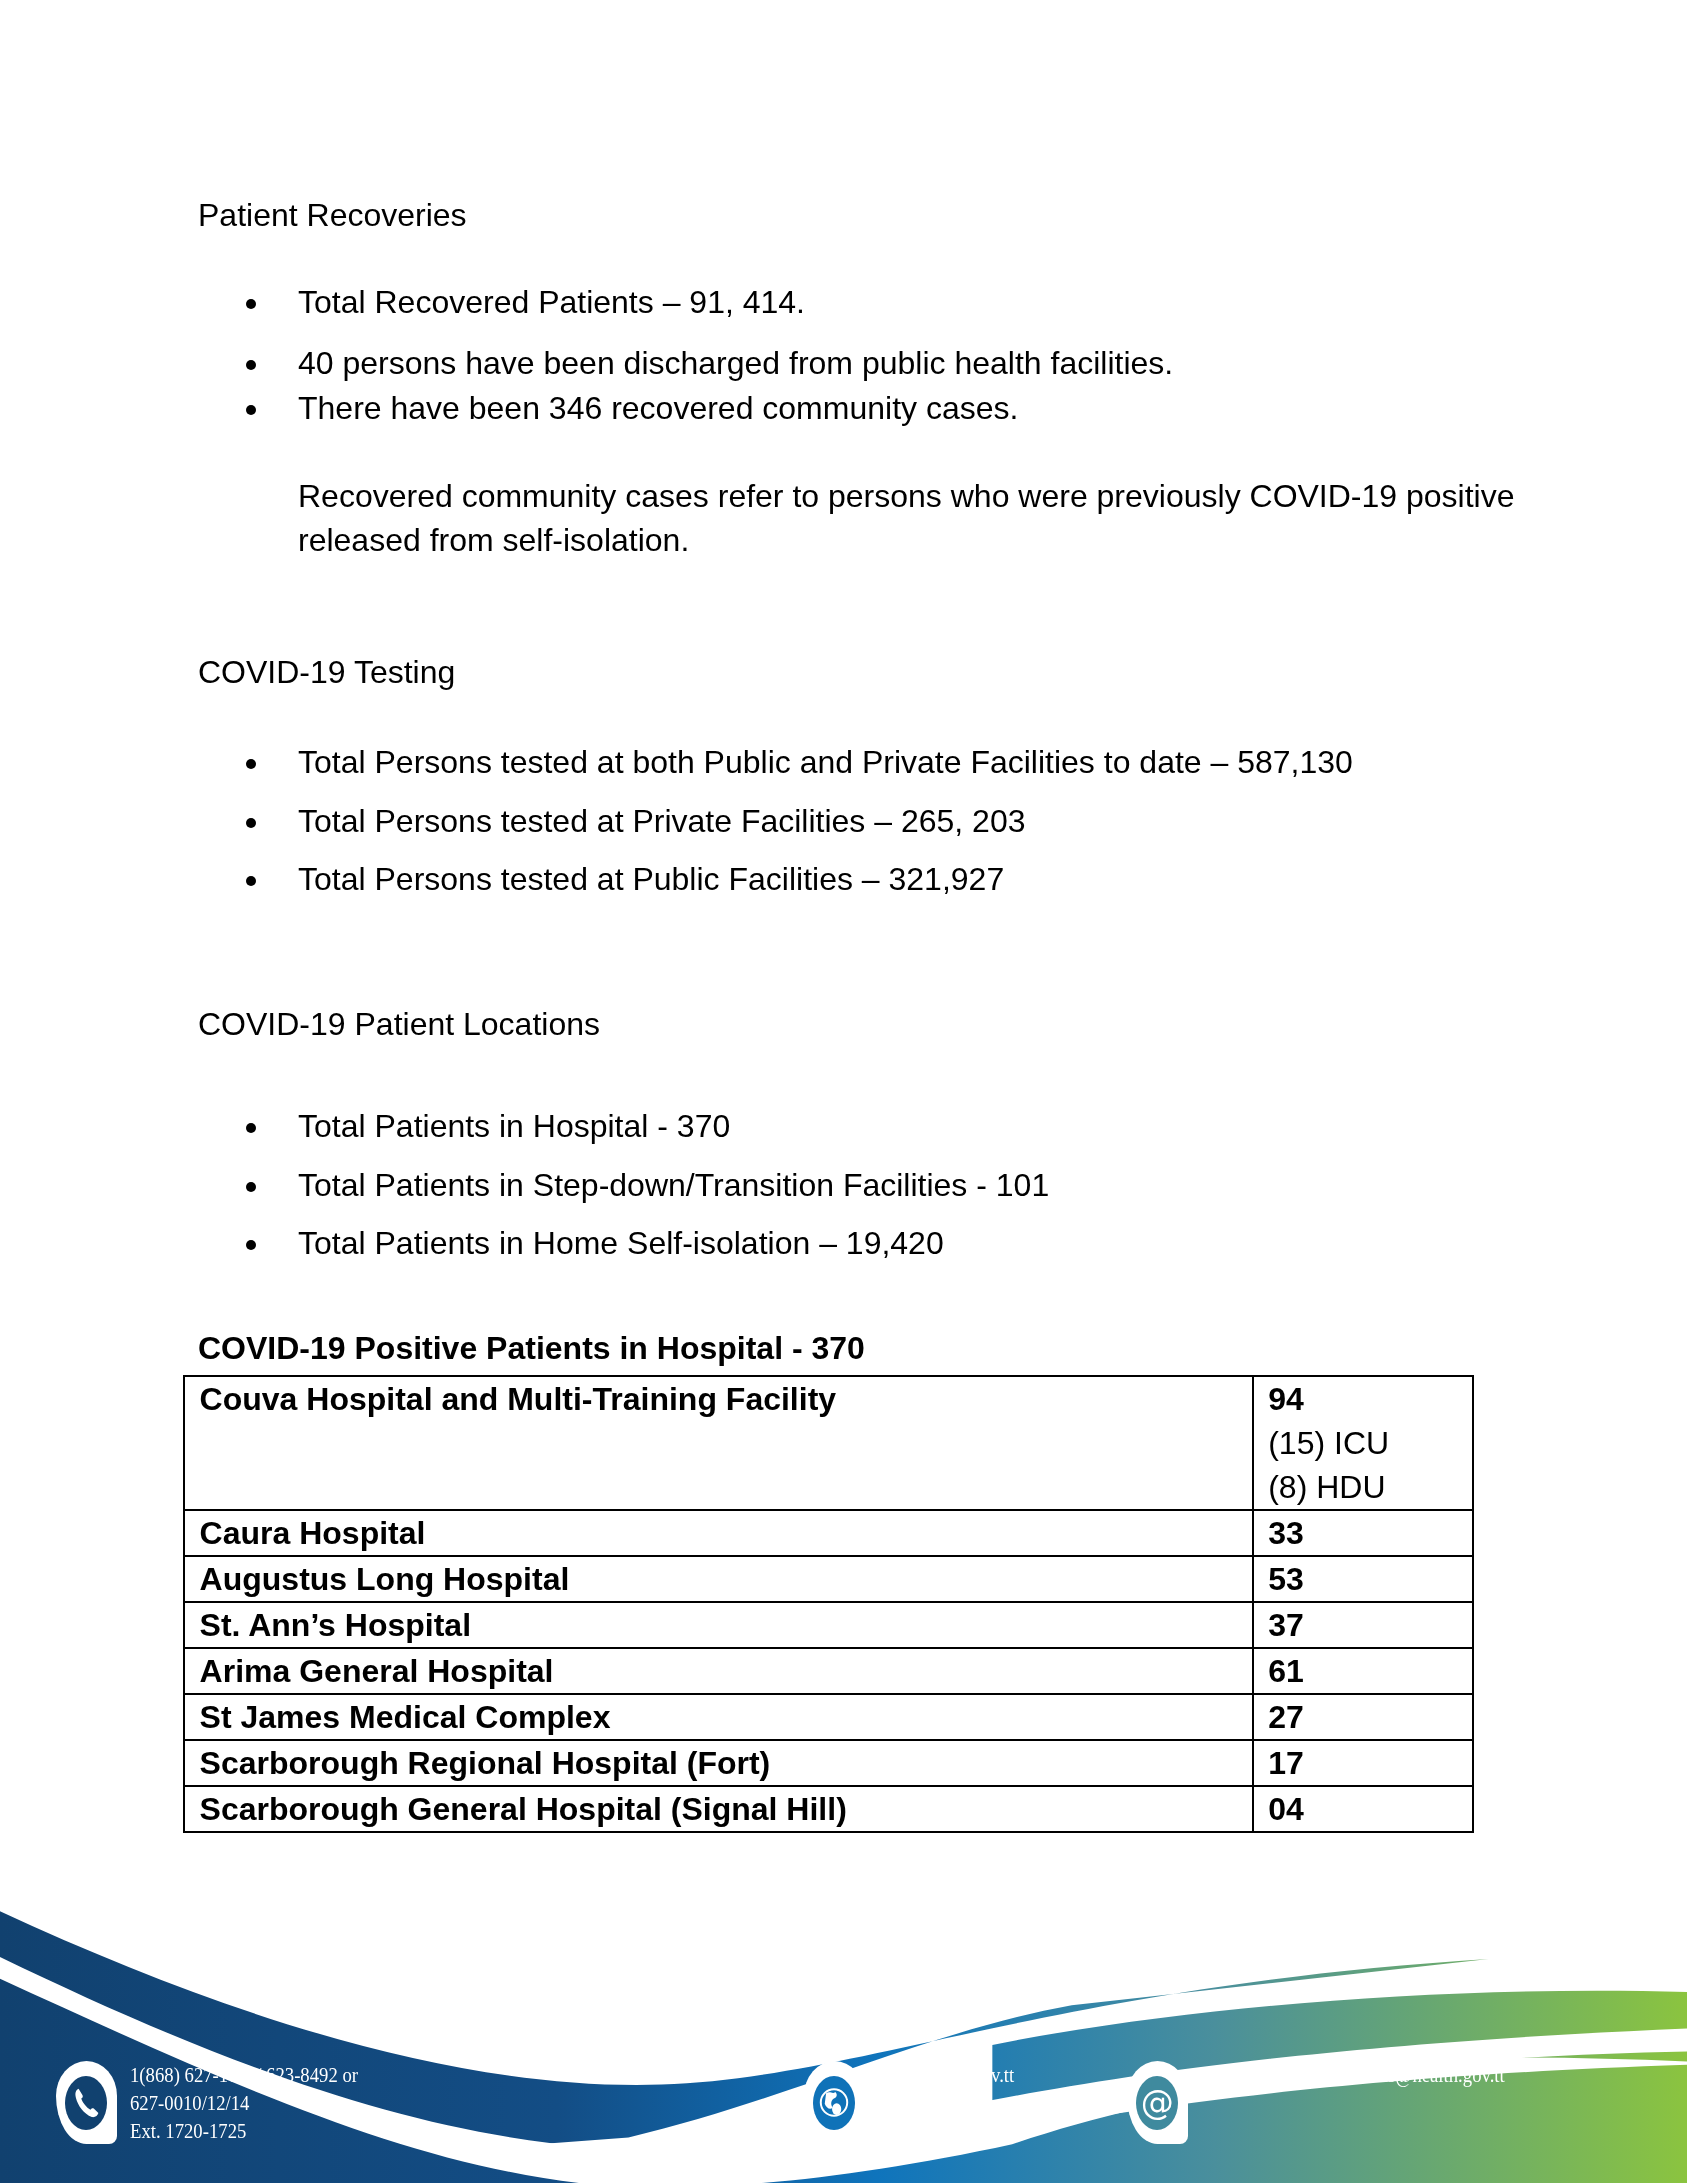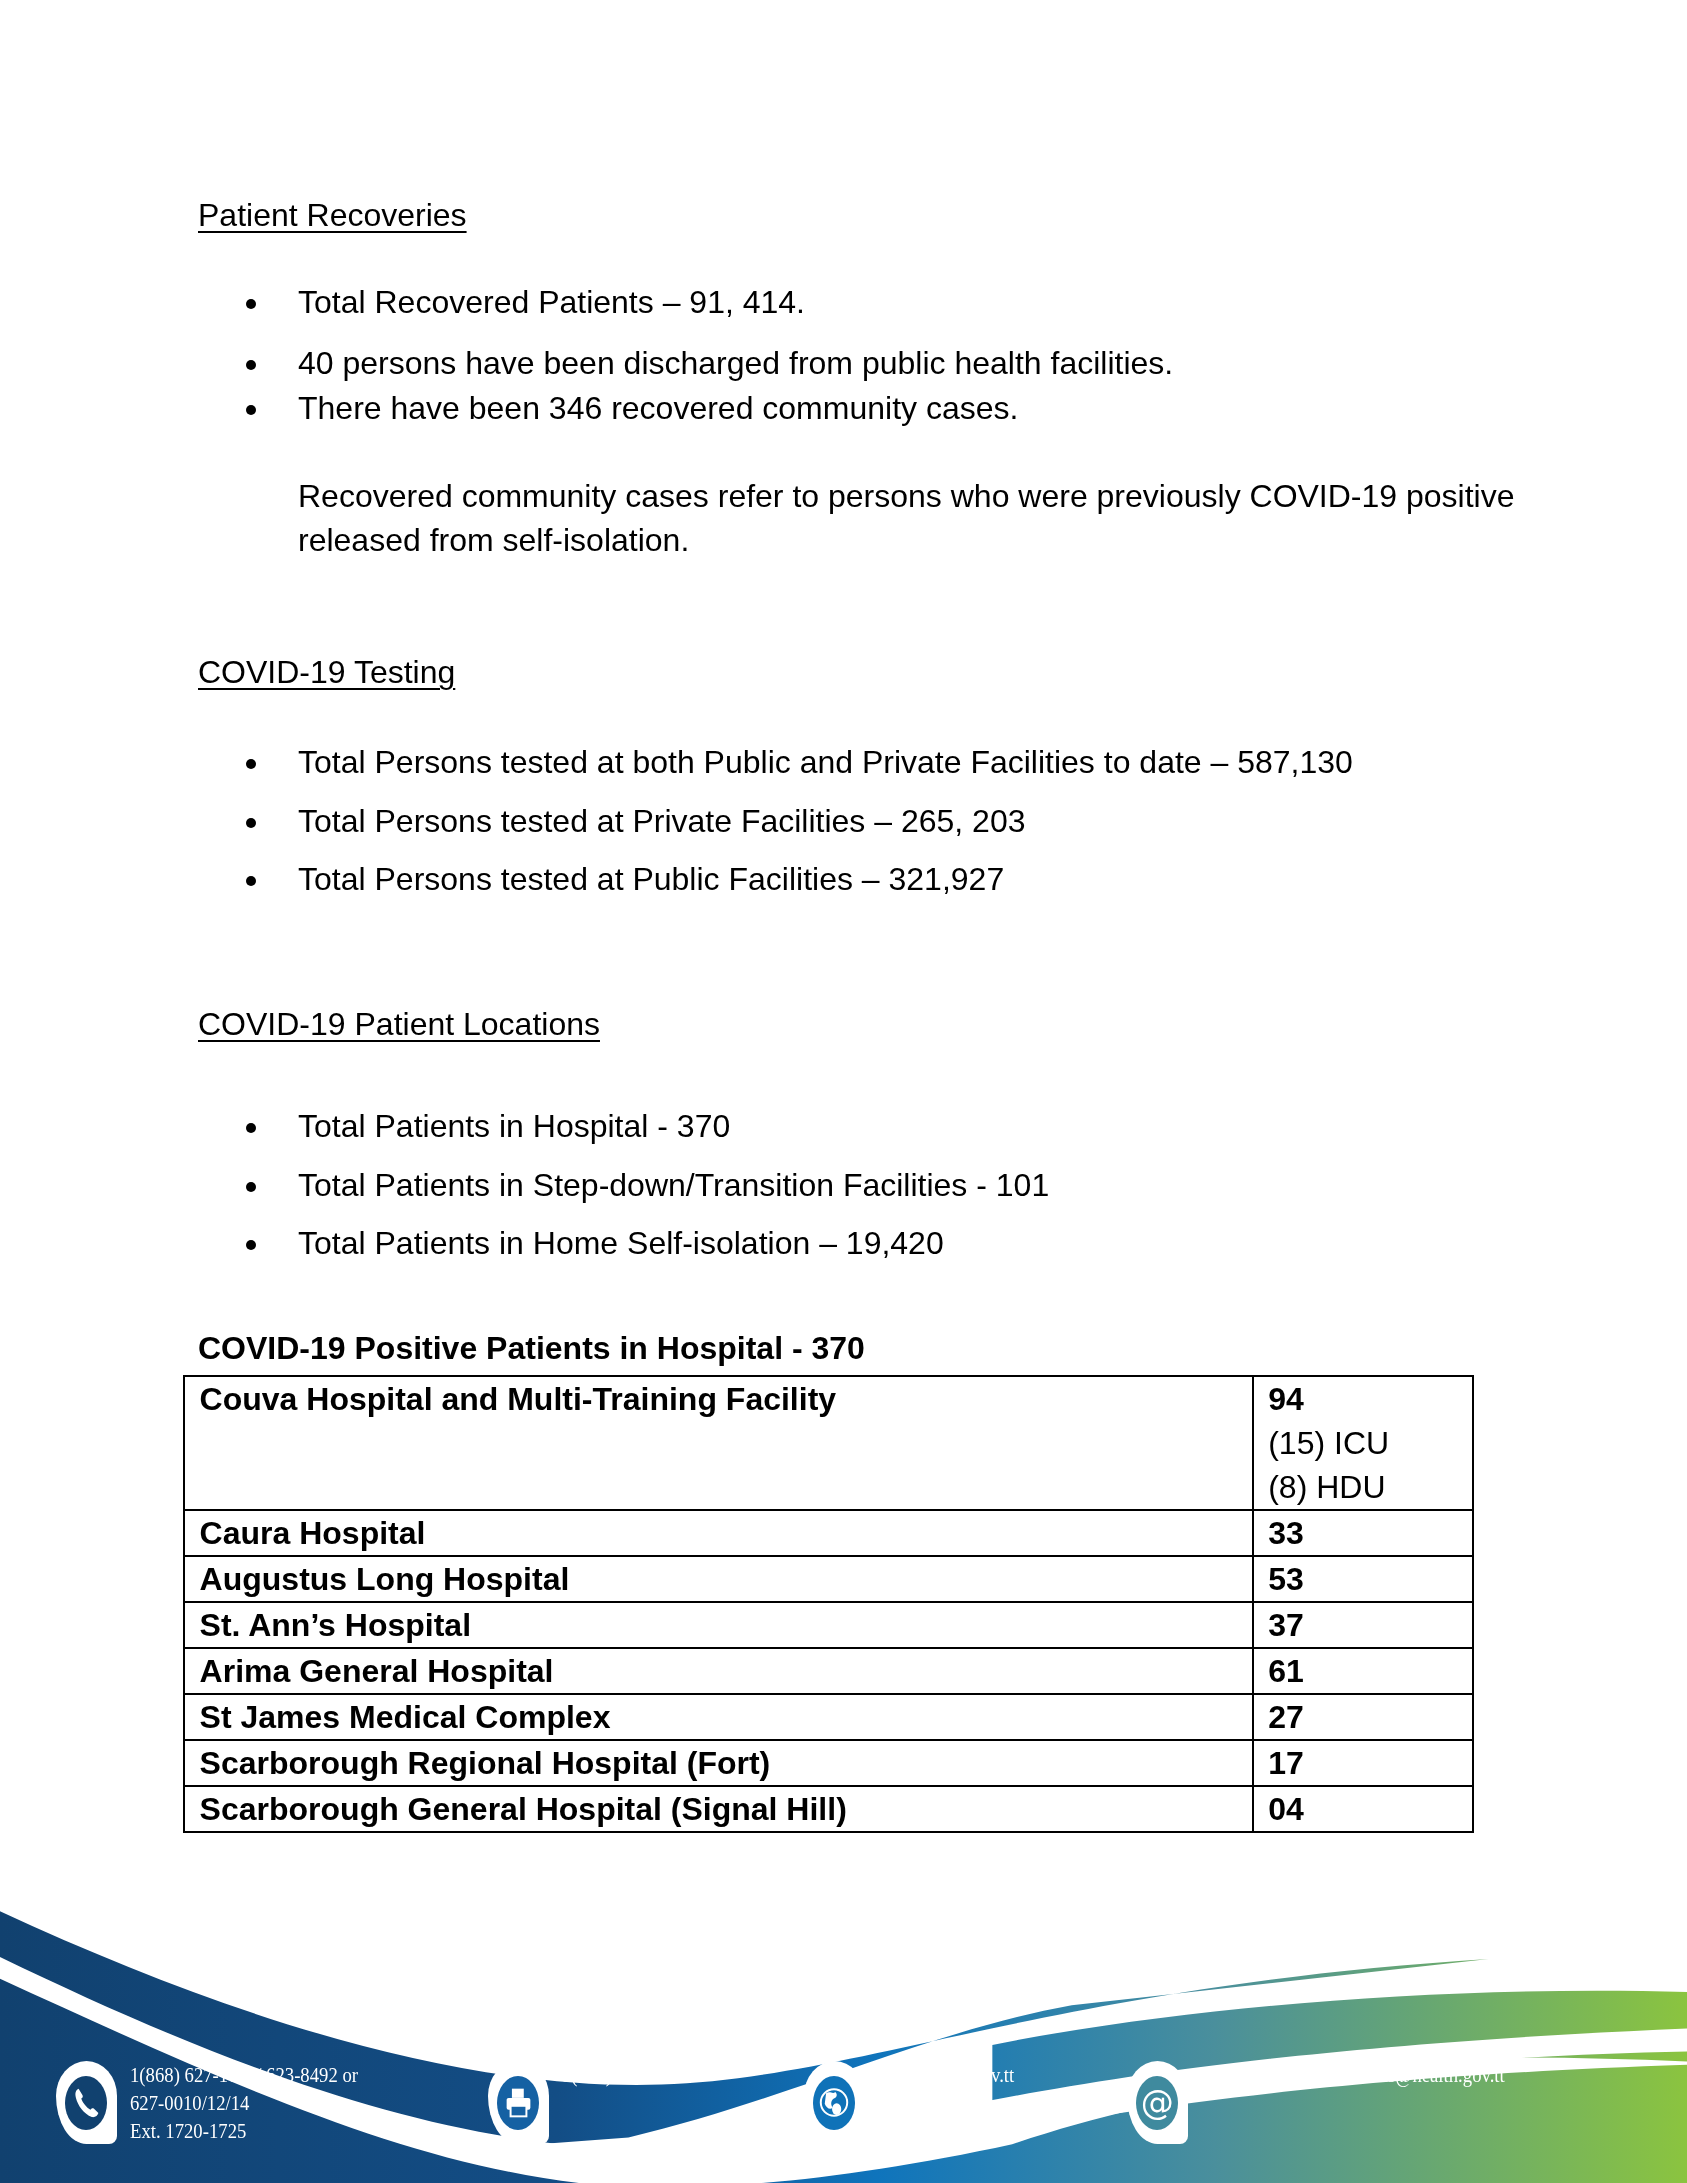--- a/index.html
+++ b/index.html
@@ -3,21 +3,21 @@
 <meta charset="utf-8">
 <style>
   html, body { margin:0; padding:0; }
   body {
     width:1687px; height:2183px; position:relative; overflow:hidden;
     background:#ffffff; color:#000;
     font-family:"Liberation Sans", sans-serif;
   }
   .heading {
     position:absolute; left:198px; font-size:32px; line-height:37px;
-    text-decoration:underline; text-decoration-thickness:2px; text-underline-offset:5.3px;
+    text-decoration-thickness:2px; text-underline-offset:5.3px;
     white-space:nowrap;
   }
   .bullet-row { position:absolute; left:246px; font-size:32px; line-height:37px; white-space:nowrap; }
   .bullet-row .dot {
     position:absolute; left:0; top:14.6px; width:10px; height:10px; border-radius:50%; background:#000;
   }
   .bullet-row .txt { position:absolute; left:52px; top:0; }
   .para { position:absolute; left:298px; font-size:32px; line-height:44px; width:1290px; }
   .table-title {
     position:absolute; left:198px; top:1330px; font-size:32px; line-height:37px; font-weight:bold; white-space:nowrap;
@@ -189,32 +189,20 @@
           </svg>
       </div>
     </div>
     <div class="ctext">
       <div>1(868) 627-1047/ 623-8492 or</div>
       <div>627-0010/12/14</div>
       <div>Ext. 1720-1725</div>
     </div>
   </div>
 
-  <div class="contact" style="left:488px;">
-    <div class="drop">
-      <div class="inner" style="background:#1561a3;">
-        <svg width="29" height="33" viewBox="0 0 44 50">
-            <rect x="12" y="4" width="18" height="14" fill="#fff"></rect>
-            <rect x="4" y="18" width="36" height="18" rx="3" fill="#fff"></rect>
-            <rect x="10" y="30" width="24" height="16" fill="#1561a3" stroke="#fff" stroke-width="3"></rect>
-          </svg>
-      </div>
-    </div>
-    <div class="ctext">1(868) 627-1047</div>
-  </div>
 
   <div class="contact" style="left:804px;">
     <div class="drop">
       <div class="inner" style="background:#0f72b8;">
         <svg width="32" height="37" viewBox="0 0 48 56">
             <circle cx="24" cy="28" r="20" fill="none" stroke="#fff" stroke-width="3"></circle>
             <path d="M12,14 C18,10 22,16 26,12 C30,16 28,20 24,22 C20,24 18,30 22,36 C18,40 12,36 10,30 Z" fill="#fff"></path>
             <ellipse cx="28" cy="38" rx="7" ry="9" fill="#fff"></ellipse>
           </svg>
       </div>

